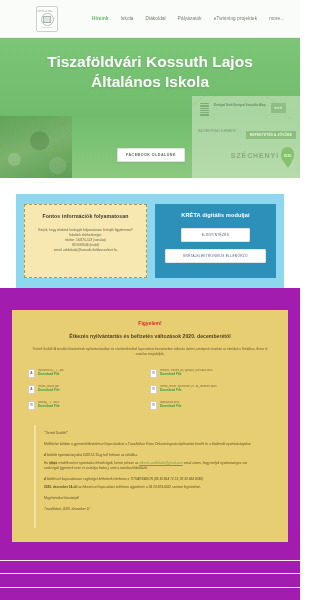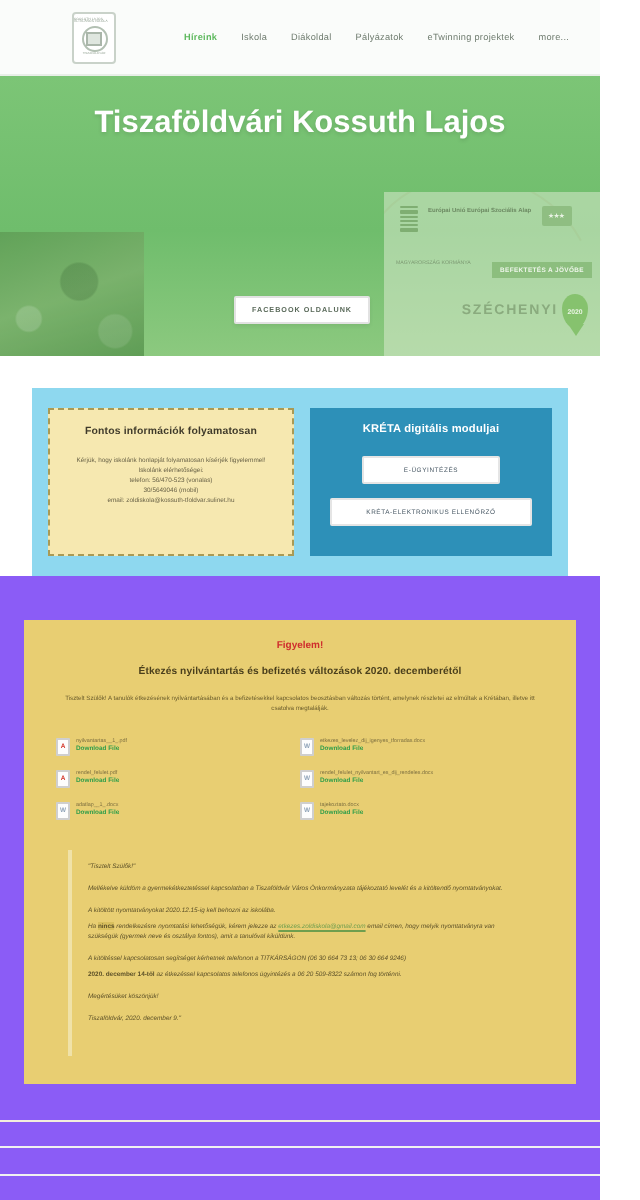--- a/index.html
+++ b/index.html
@@ -2,21 +2,21 @@
 <html><head>
 <meta charset="utf-8">
 <style>
   * { box-sizing: border-box; margin: 0; padding: 0; }
   html, body {
     width: 300px; height: 600px;
     background: #ffffff;
     font-family: "Liberation Sans", sans-serif;
     overflow: hidden;
   }
-  .page { width: 300px; height: 600px; position: relative; background: #8b5cf6; }
+  .page { width: 300px; height: 600px; position: relative; background: #a21caf; }
 
   
   .header {
     height: 38px; background: #fafcfa;
     display: flex; align-items: center;
     border-bottom: 1px solid #e8efe8;
     padding: 0 8px;
   }
   .logo {
     width: 26px; height: 30px; margin-left: 26px;
@@ -227,20 +227,21 @@
       <div class="nav-item">eTwinning projektek</div>
       <div class="nav-item">more...</div>
     </div>
   </div>
 
   <div class="hero">
     <div class="hero-photo-l"></div>
 
     <div class="hero-title">
       <div>Tiszaföldvári Kossuth Lajos</div>
+      <div>Általános Iskola</div>
     </div>
 
     <div class="fb-btn">FACEBOOK OLDALUNK</div>
 
     <div class="szech">
       <div class="szech-arc"></div>
       <div class="szech-row">
         <div class="hu-emblem">
           <span></span>
             <span></span>

